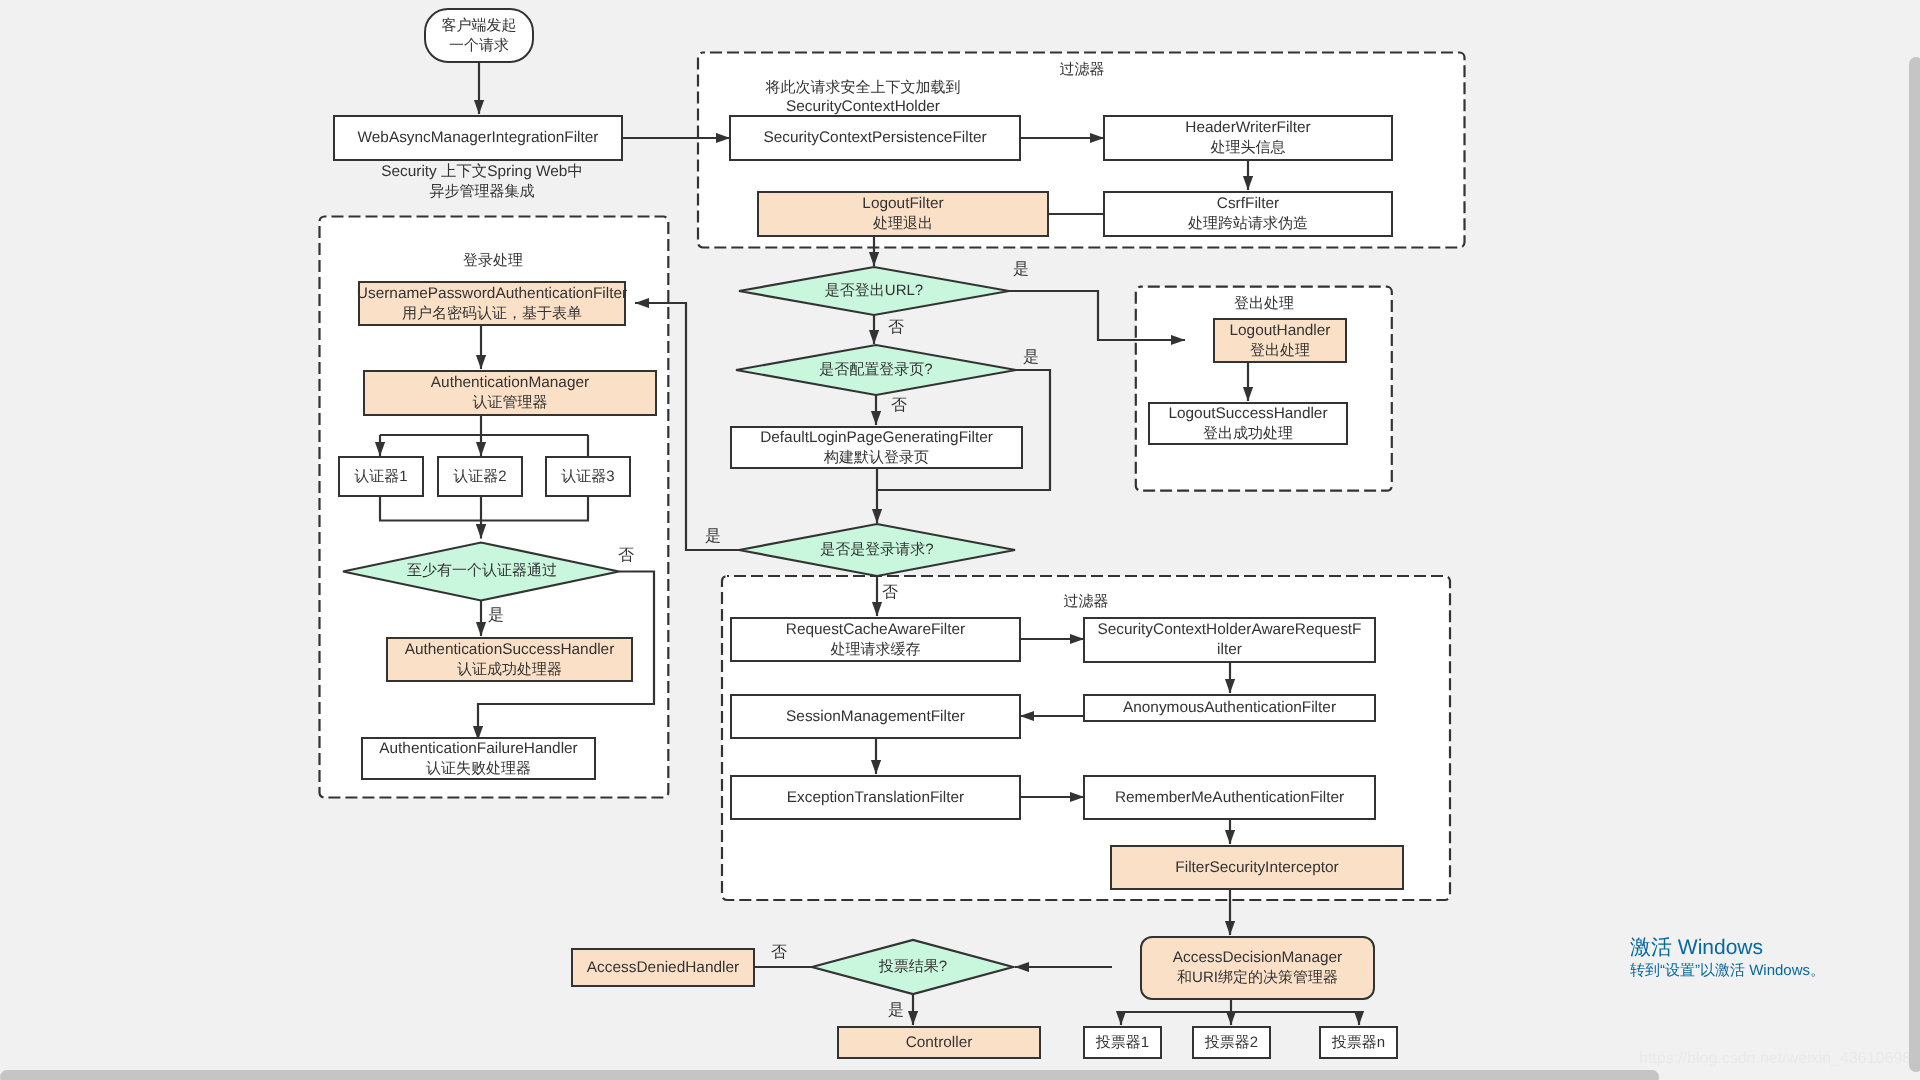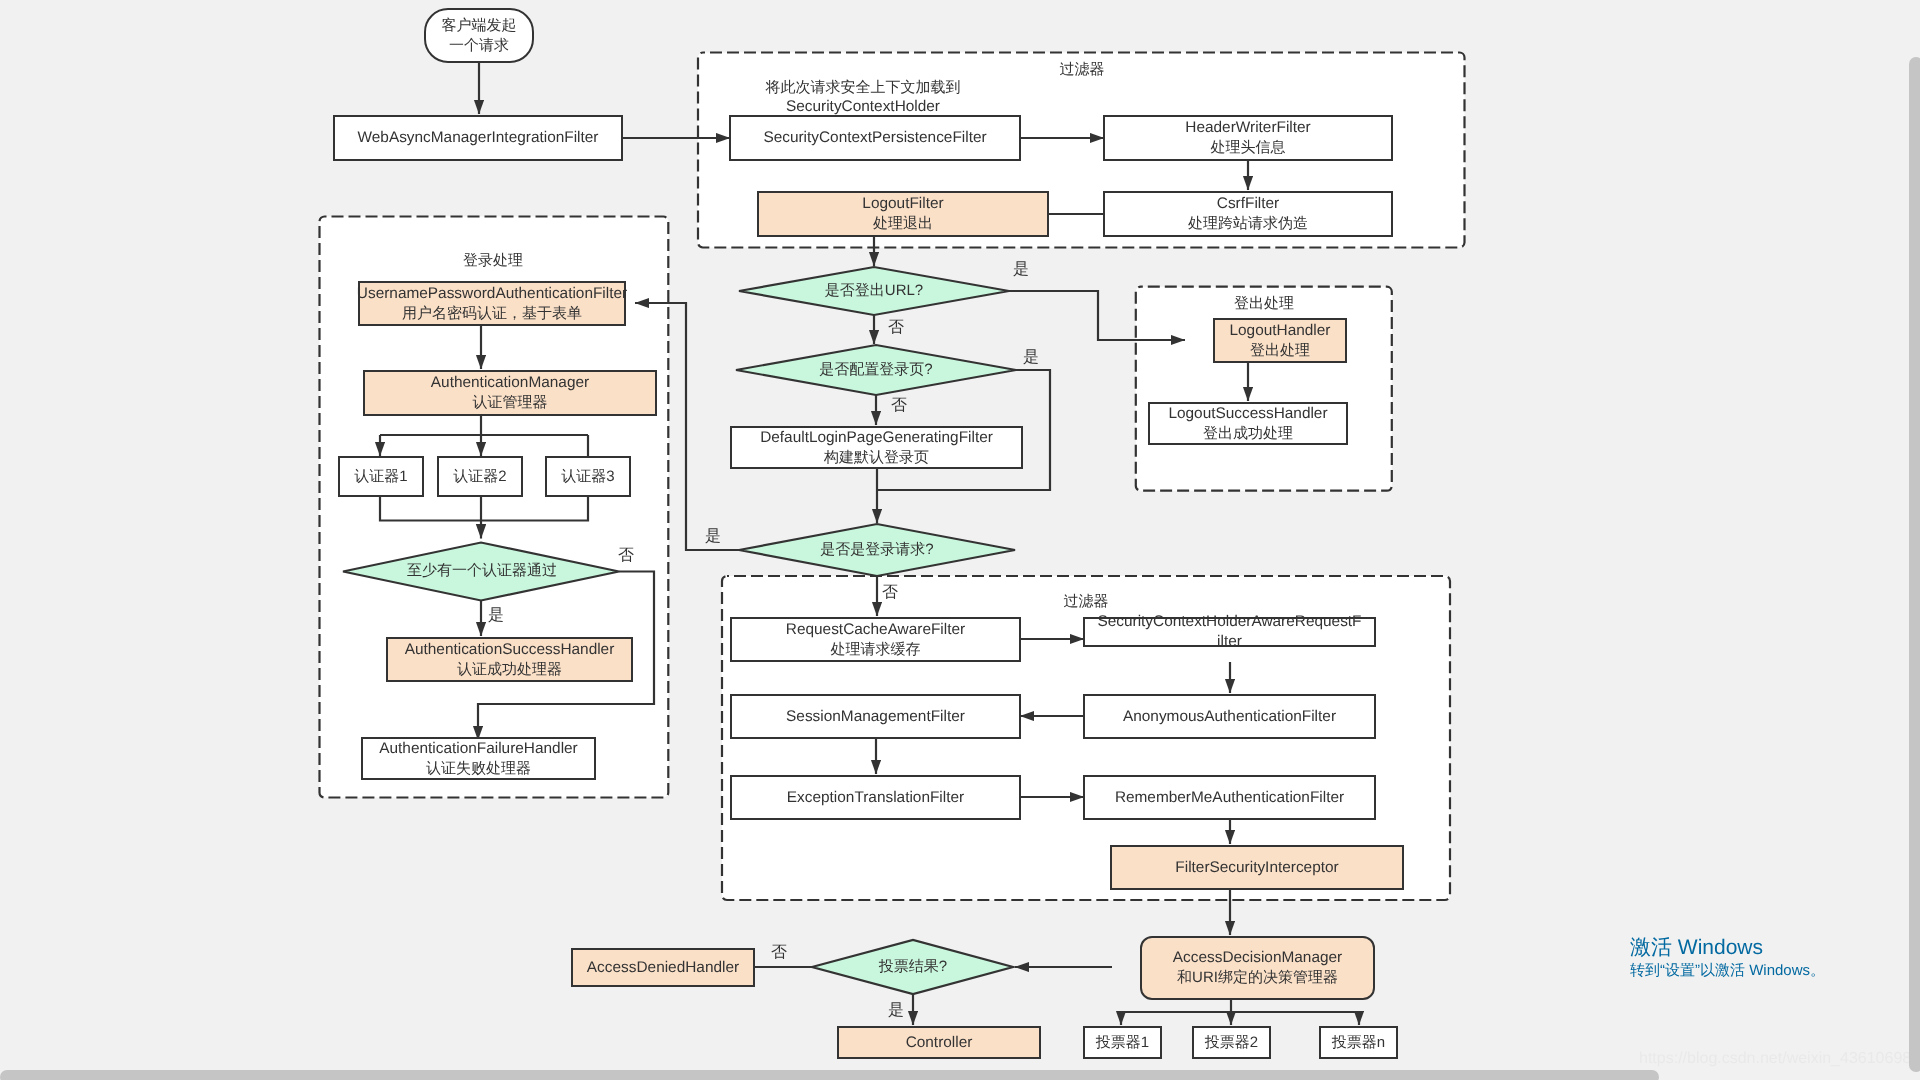--- a/index.html
+++ b/index.html
@@ -167,20 +167,24 @@
   <div class="txt cjk" style="left:1036px;top:593px;width:100px;">过滤器</div>
 
   <div class="node round" style="left:424px;top:8px;width:110px;height:55px;">
     <span class="l cjk">客户端发起</span>
     <span class="l cjk">一个请求</span>
   </div>
 
   <div class="node" style="left:333px;top:115px;width:290px;height:46px;">
     <span class="l">WebAsyncManagerIntegrationFilter</span>
   </div>
+  <div class="txt" style="left:337px;top:163px;width:290px;">
+    <span class="l">Security 上下文Spring Web中</span><br>
+    <span class="l cjk">异步管理器集成</span>
+  </div>
 
   <div class="txt" style="left:717px;top:78px;width:292px;">
     <span class="l cjk">将此次请求安全上下文加载到</span><br>
     <span class="l">SecurityContextHolder</span>
   </div>
   <div class="node" style="left:729px;top:115px;width:292px;height:46px;">
     <span class="l">SecurityContextPersistenceFilter</span>
   </div>
 
   <div class="node" style="left:1103px;top:115px;width:290px;height:46px;">
@@ -239,28 +243,28 @@
   </div>
   <div class="node" style="left:1148px;top:402px;width:200px;height:43px;">
     <span class="l">LogoutSuccessHandler</span>
     <span class="l cjk">登出成功处理</span>
   </div>
 
   <div class="node" style="left:730px;top:617px;width:291px;height:45px;">
     <span class="l">RequestCacheAwareFilter</span>
     <span class="l cjk">处理请求缓存</span>
   </div>
-  <div class="node" style="left:1083px;top:617px;width:293px;height:30px;">
+  <div class="node" style="left:1083px;top:617px;width:293px;height:46px;">
     <span class="l" style="overflow-wrap:anywhere;word-break:break-all;max-width:266px;">SecurityContextHolderAwareRequestFilter</span>
   </div>
 
   <div class="node" style="left:730px;top:694px;width:291px;height:45px;">
     <span class="l">SessionManagementFilter</span>
   </div>
-  <div class="node" style="left:1083px;top:694px;width:293px;height:45px;">
+  <div class="node" style="left:1083px;top:694px;width:293px;height:28px;">
     <span class="l">AnonymousAuthenticationFilter</span>
   </div>
 
   <div class="node" style="left:730px;top:775px;width:291px;height:45px;text-align:center;">
     <span class="l">ExceptionTranslationFilter</span>
   </div>
   <div class="node" style="left:1083px;top:775px;width:293px;height:45px;">
     <span class="l">RememberMeAuthenticationFilter</span>
   </div>
 

